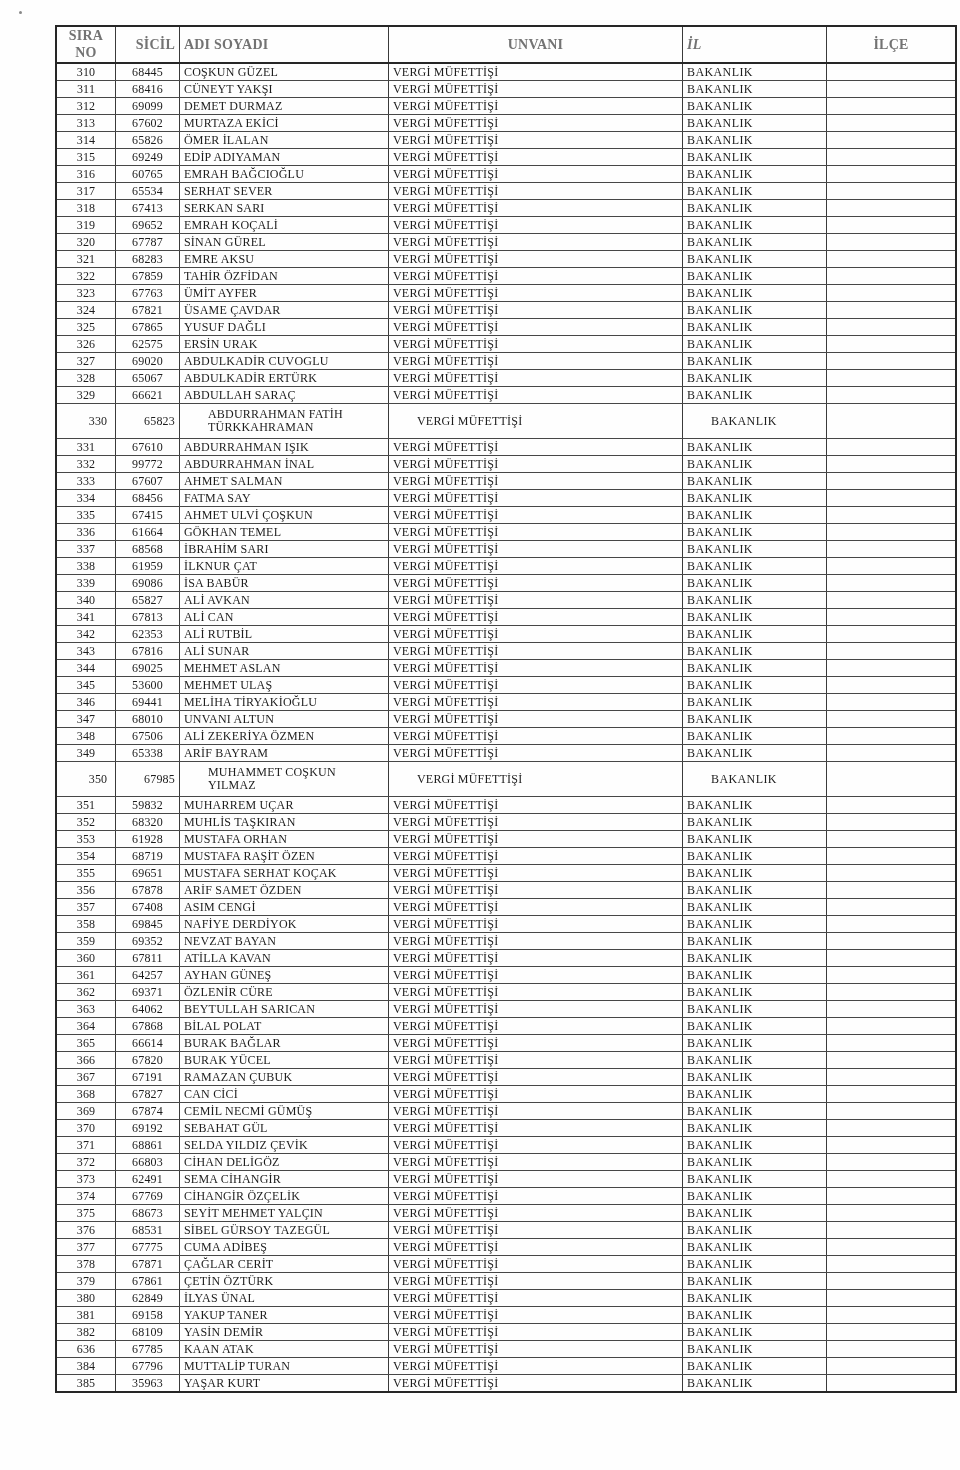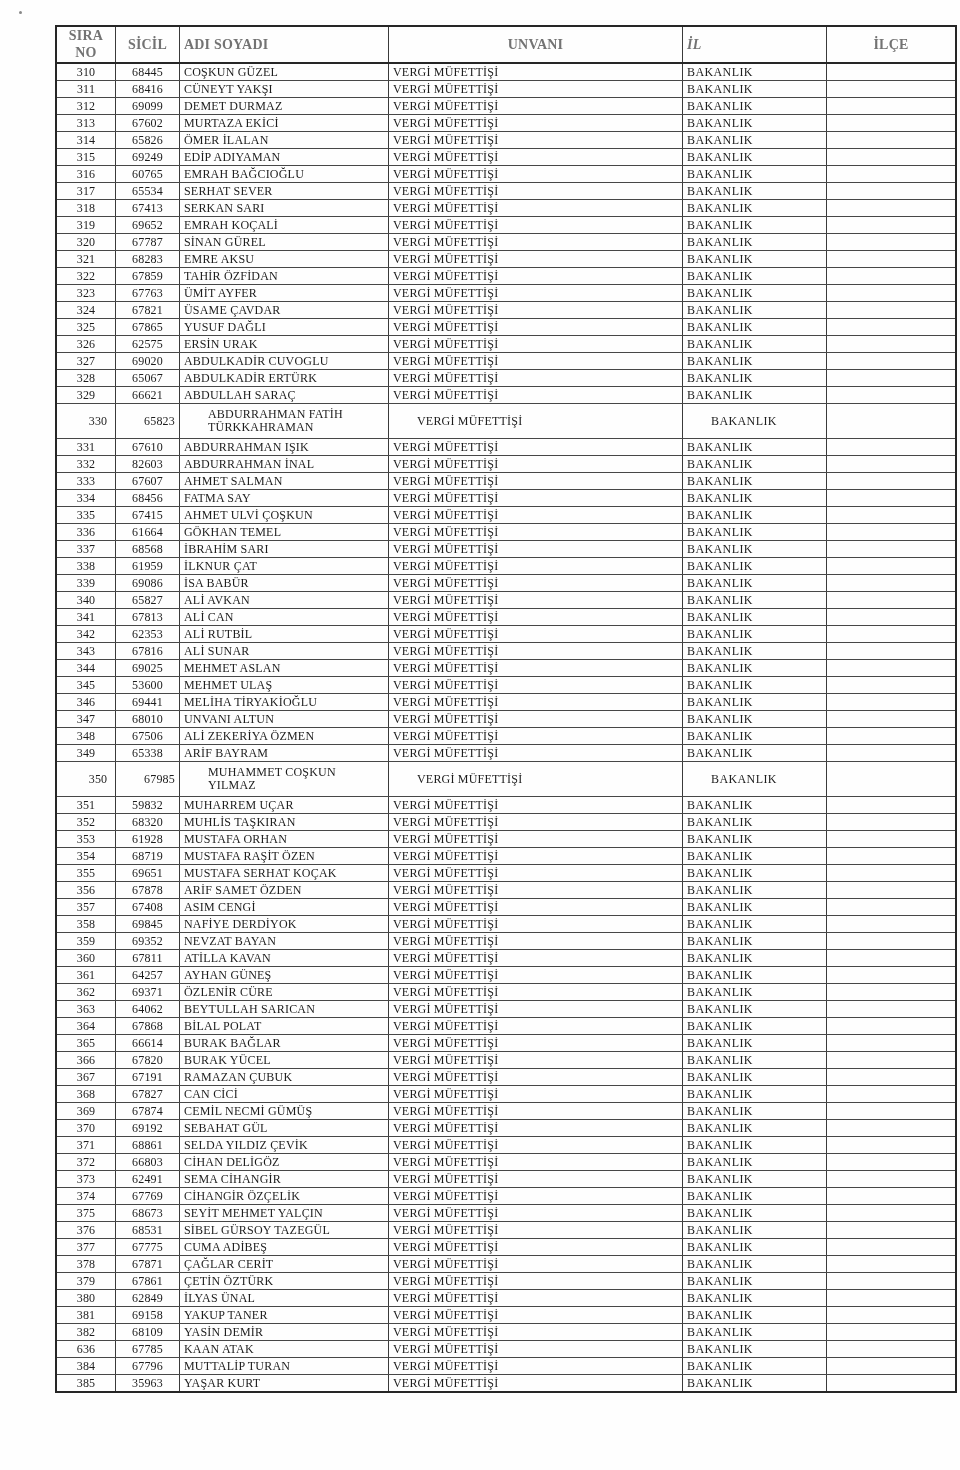--- a/index.html
+++ b/index.html
@@ -49,21 +49,21 @@
     white-space: normal;
   }
   table.roster thead th {
     height: 35px;
     font-weight: bold;
     font-size: 14px;
     color: #737373;
     border-bottom: 2px solid #262626;
   }
   th.col-sira  { width: 50px;  text-align: center; line-height: 1.15; }
-  th.col-sicil { width: 55px;  text-align: center; }
+  th.col-sicil { width: 55px;  text-align: right; }
   th.col-ad    { width: 200px; text-align: left; }
   th.col-unvan { width: 285px; text-align: center; }
   th.col-il    { width: 135px; text-align: left; font-style: italic; }
   th.col-ilce  { width: 120px; text-align: center; font-family: Liberation Serif, serif; }
   table.roster tbody td {
     height: 16px;
     line-height: 1.05;
   }
   table.roster tbody tr.tall td {
     height: 34px;
@@ -269,21 +269,21 @@
         <tr>
           <td class="c-sira">331</td>
           <td class="c-sicil">67610</td>
           <td class="c-ad">ABDURRAHMAN IŞIK</td>
           <td class="c-unvan">VERGİ MÜFETTİŞİ</td>
           <td class="c-il">BAKANLIK</td>
           <td class="c-ilce"></td>
         </tr>
         <tr>
           <td class="c-sira">332</td>
-          <td class="c-sicil">82603</td>
+          <td class="c-sicil">99772</td>
           <td class="c-ad">ABDURRAHMAN İNAL</td>
           <td class="c-unvan">VERGİ MÜFETTİŞİ</td>
           <td class="c-il">BAKANLIK</td>
           <td class="c-ilce"></td>
         </tr>
         <tr>
           <td class="c-sira">333</td>
           <td class="c-sicil">67607</td>
           <td class="c-ad">AHMET SALMAN</td>
           <td class="c-unvan">VERGİ MÜFETTİŞİ</td>

